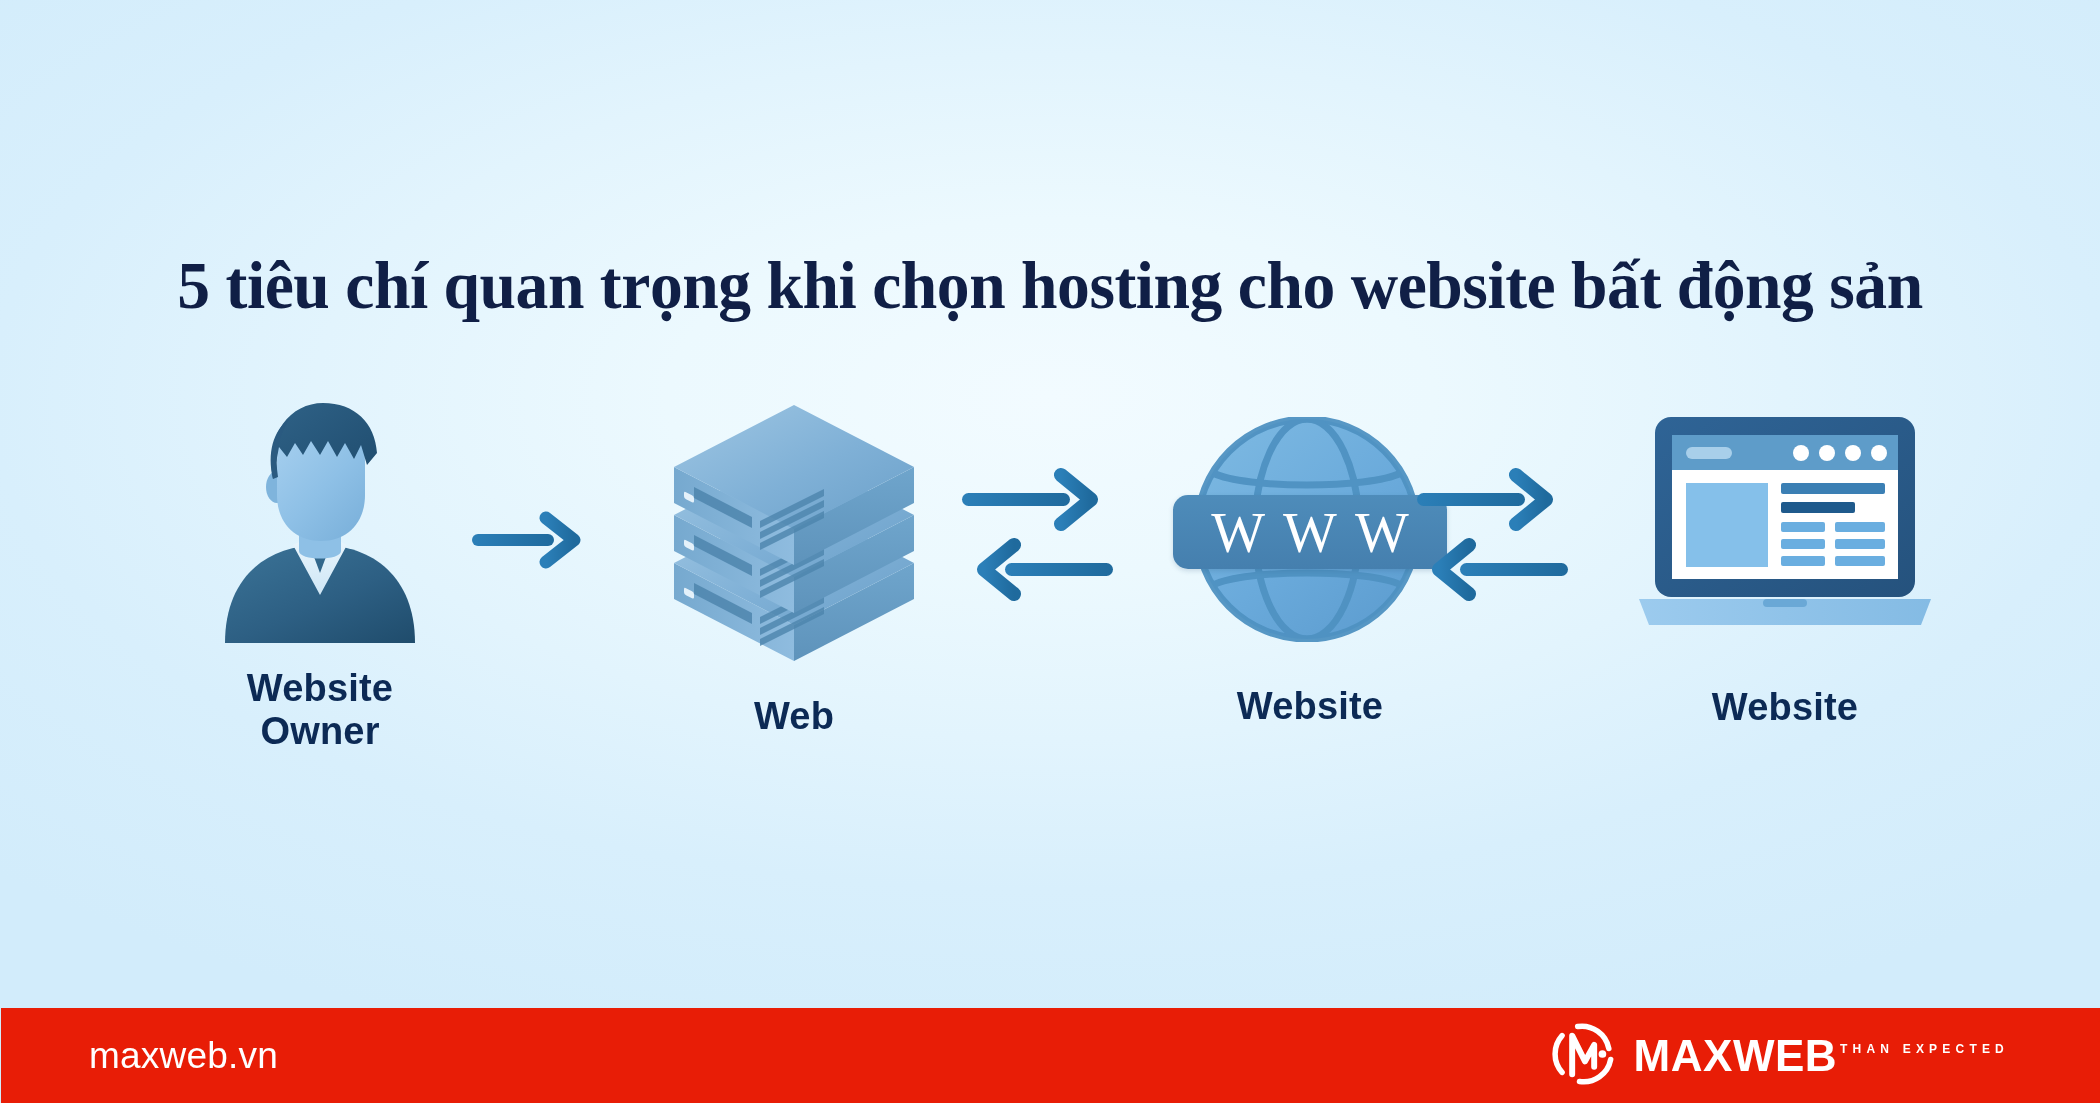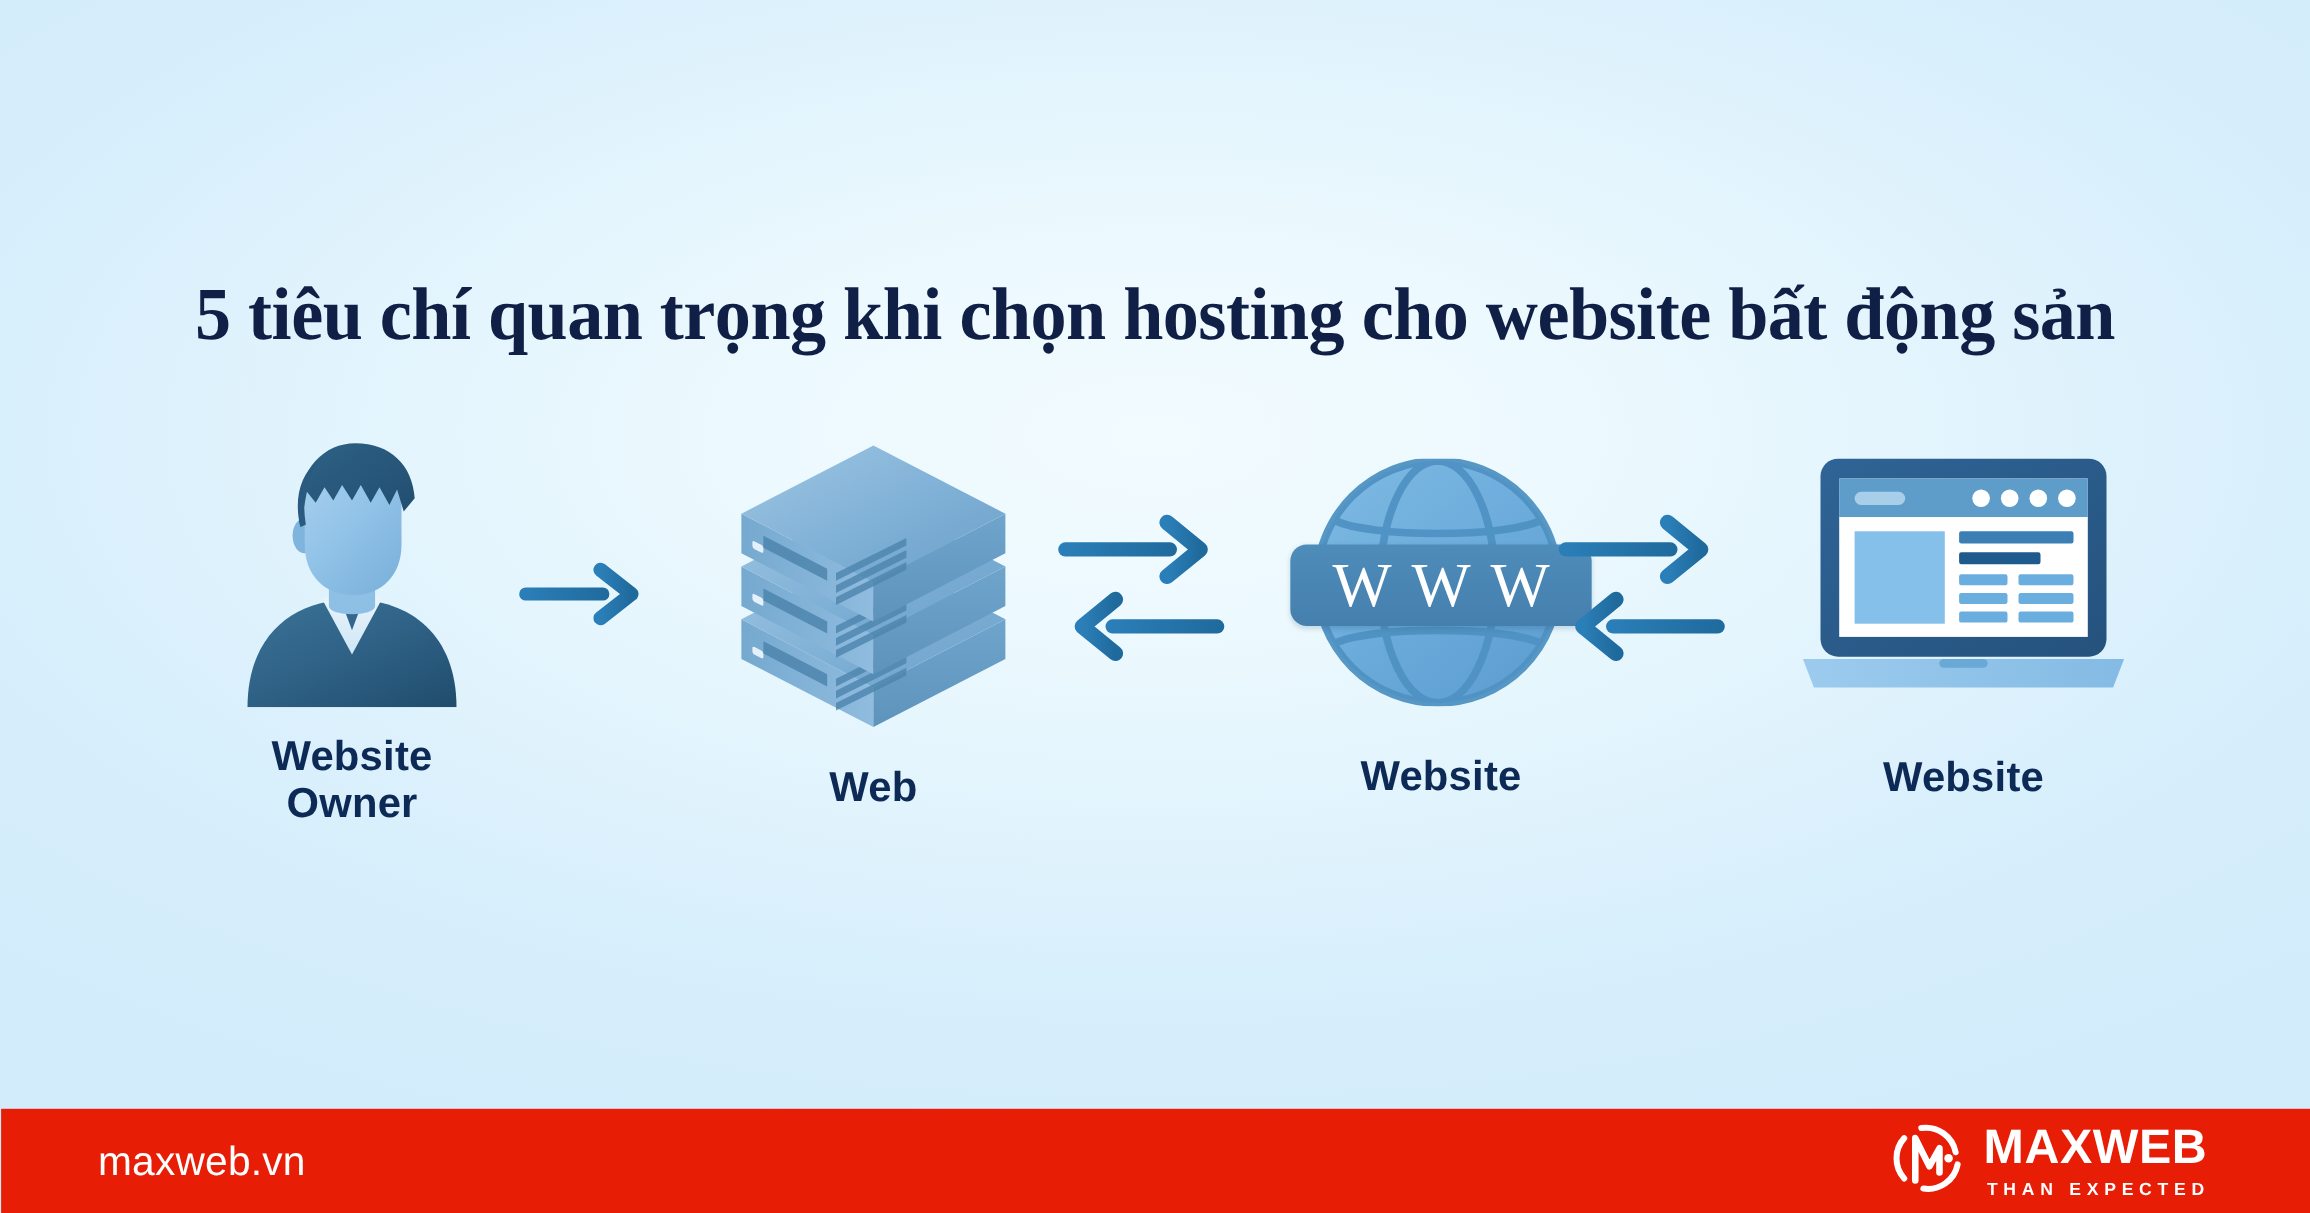--- a/index.html
+++ b/index.html
@@ -118,33 +118,33 @@
     padding: 0 92px 0 88px;
   }
   .footer-domain {
     font-family: "Liberation Sans", sans-serif;
     font-weight: 400;
     font-size: 37px;
     color: #ffffff;
     letter-spacing: 0.2px;
   }
   .brand { display: flex; align-items: center; gap: 16px; }
-  .brand-text { display: flex; flex-direction: column; align-items: flex-start; }
+  .brand-text { display: flex; flex-direction: row; align-items: flex-start; }
   .brand-name {
     font-family: "Liberation Sans", sans-serif;
     font-weight: 700;
     font-size: 44px;
     line-height: 1;
     color: #ffffff;
     letter-spacing: 0.5px;
   }
   .brand-tag {
     font-family: "Liberation Sans", sans-serif;
     font-weight: 700;
-    font-size: 16px;
+    font-size: 12px;
     line-height: 1;
     color: #ffffff;
     letter-spacing: 5.2px;
     margin-top: 9px;
     margin-left: 3px;
   }
 </style>
 </head>
 <body>
 

